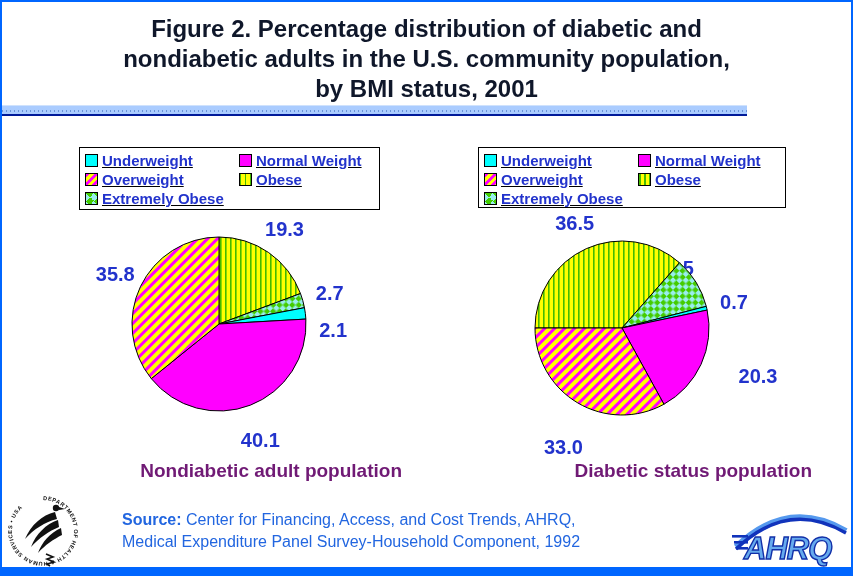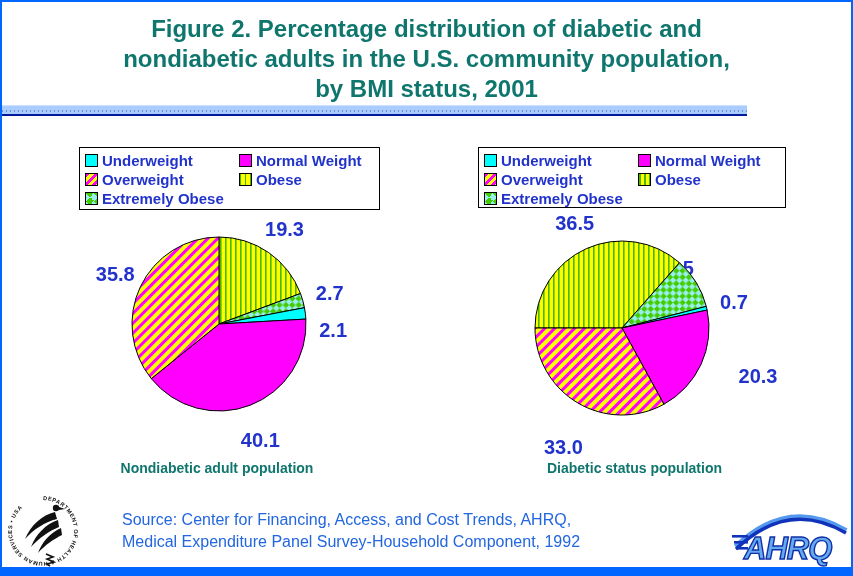--- a/index.html
+++ b/index.html
@@ -4,61 +4,61 @@
 <style>
   html,body{margin:0;padding:0;background:#fff;}
   .slide{
     position:relative; width:853px; height:576px; box-sizing:border-box;
     background:#fff; overflow:hidden;
     border:2px solid #0066FF; border-bottom:9px solid #0066FF;
     font-family:"Liberation Sans", sans-serif;
   }
   .title{
     position:absolute; left:0; top:12px; width:100%;
-    text-align:center; color:#0f766e; font-weight:bold; font-size:24px; line-height:30px;
+    text-align:center; color:#0f172a; font-weight:bold; font-size:24px; line-height:30px;
     letter-spacing:0;
   }
   .title-rule{
     position:absolute; left:0; top:103px; width:745px; height:8px;
     background-color:#AACCFF;
     background-image:repeating-linear-gradient(90deg,#6A93D8 0 1px, rgba(0,0,0,0) 1px 4px);
     background-size:100% 2px; background-position:0 60%; background-repeat:no-repeat;
     border-top:1px solid #CFE2FD; border-bottom:2px solid #001A99;
   }
   .legend{
     position:absolute; box-sizing:border-box;
     border:1px solid #000; background:#fff;
     display:grid; grid-auto-flow:column; grid-template-rows:repeat(3,19px);
-    grid-template-columns:150px auto; padding:3px 5px 2px 5px; column-gap:4px;
+    grid-template-columns:150px auto; padding:3px 5px 2px 5px; column-gap:4px;text-decoration:underline;
   }
   .legend-left{ left:77px; top:145px; width:301px; height:63px; }
   .legend-right{ left:476px; top:145px; width:308px; height:61px; }
   .legend-item{ display:flex; align-items:center; gap:4px; }
   .swatch{ width:13px; height:13px; box-sizing:border-box; border:1px solid #000; flex:0 0 13px; }
   .sw-underweight{ background:#00FFFF; }
   .sw-normal-weight{ background:#FF00FF; }
   .sw-overweight{ background:repeating-linear-gradient(135deg,#FF00FF 0 2.5px,#FFFF00 2.5px 6px); }
   .sw-obese{ background:repeating-linear-gradient(90deg,#44BB00 0 1.5px,#FFFF00 1.5px 5px); }
   .sw-extremely-obese{ background:repeating-conic-gradient(from 45deg,#99EEEE 0 90deg,#44CC00 0 180deg); background-size:8px 8px; }
   .legend-label{ color:#2233CC; font-weight:bold; font-size:15px; white-space:nowrap; }
   .pie-svg{ position:absolute; }
   .datalabel{
     position:absolute; transform:translate(-50%,-50%);
     color:#2233CC; font-weight:bold; font-size:20px; white-space:nowrap;
   }
   .caption{
-    position:absolute; top:458px; color:#0f766e; font-weight:bold; font-size:14px; text-align:center;
+    position:absolute; top:458px; color:#701a75; font-weight:bold; font-size:19px; text-align:right;
   }
   .caption-left{ left:30px; width:370px; }
   .caption-right{ left:455px; width:355px; }
   .source{
     position:absolute; left:120px; top:507px; width:560px;
     color:#2266E0; font-size:16px; line-height:22px;
   }
-  .source b{ font-weight:normal; }
+  .source b{ font-weight:bold; }
   .hhs-logo{ position:absolute; left:2px; top:490px; }
   .ahrq-logo{ position:absolute; left:728px; top:503px; }
   .defs-holder{ position:absolute; width:0; height:0; overflow:hidden; }
 </style>
 </head>
 <body>
 
 <div class="slide">
 
   <svg class="defs-holder" aria-hidden="true">

